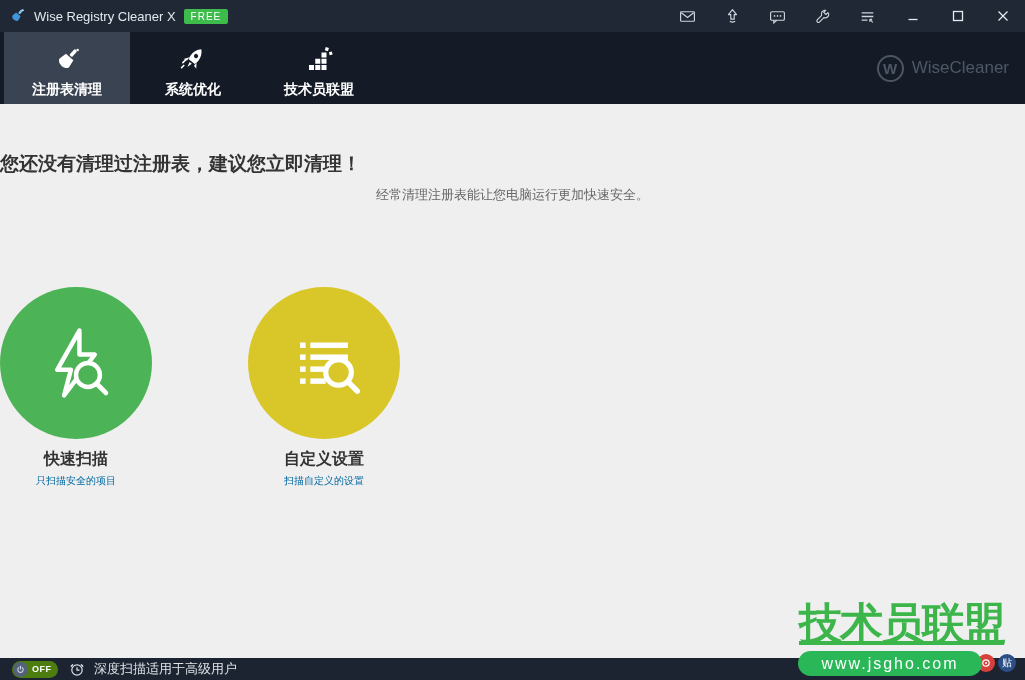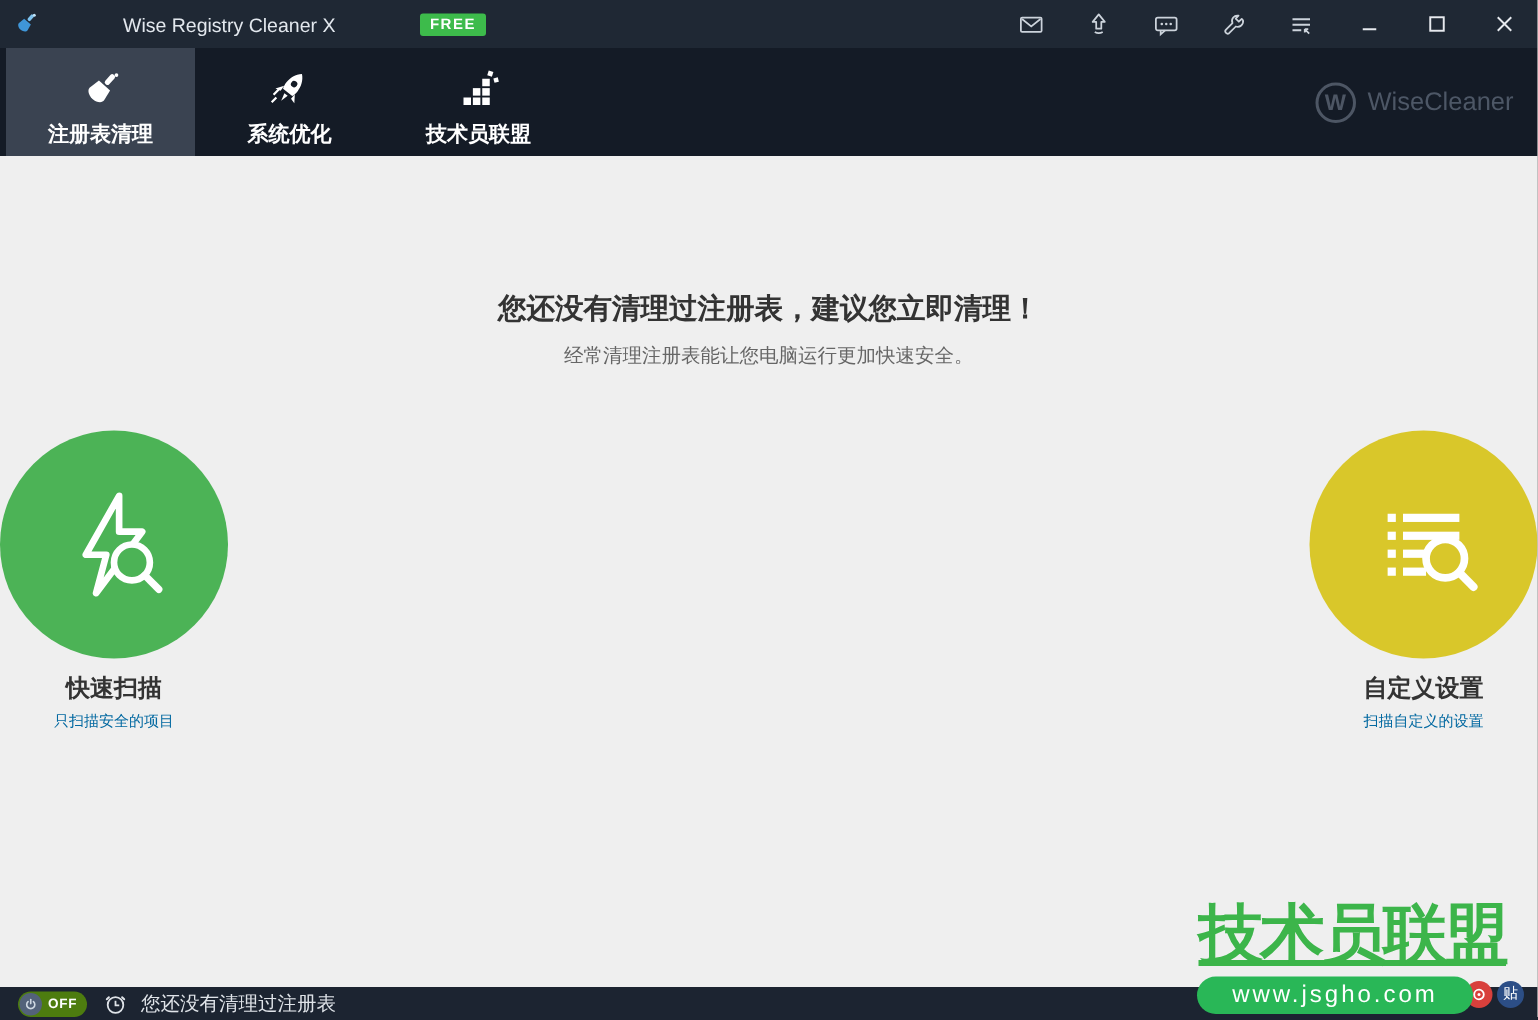--- a/index.html
+++ b/index.html
@@ -1,24 +1,24 @@
 <!DOCTYPE html>
 <html><head>
 <meta charset="utf-8">
 <style>
   * { margin:0; padding:0; box-sizing:border-box; }
   body { font-family:"Liberation Sans","DejaVu Sans",sans-serif; background:#000; }
   .window { position:relative; width:1025px; height:680px; overflow:hidden; background:#efefef; }
 
   
   .titlebar { position:absolute; top:0; left:0; width:100%; height:32px;
-    background:#1f2834; display:flex; align-items:center; padding-left:7px;gap:48px; }
+    background:#1f2834; display:flex; align-items:center; padding-left:7px; }
   .app-icon { width:20px; height:20px; margin-right:7px; }
   .win-title { color:#e3e8ee; font-size:13px; }
-  .free-badge { margin-left:8px; color:#fff; font-size:10px; font-weight:bold;
+  .free-badge { margin-left:8px; color:#fff; font-size:10px; font-weight:normal;
     padding:2px 7px; border-radius:2px; letter-spacing:1px; }
   .tb-icons { margin-left:auto; display:flex; align-items:center; }
   .tb-btn { width:45px; height:32px; display:flex; align-items:center; justify-content:center; cursor:pointer; }
   .tb-btn svg { display:block; }
 
   
   .tabbar { position:absolute; top:32px; left:0; width:100%; height:72px; background:#141b26; }
   .tabs { display:flex; height:100%; padding-left:4px; }
   .tab { width:126px; height:100%; display:flex; flex-direction:column; align-items:center;
     justify-content:flex-start; padding-top:11px; cursor:pointer; }
@@ -26,24 +26,24 @@
   .tab-icon { height:34px; display:flex; align-items:center; justify-content:center; }
   .tab-label { color:#ffffff; font-size:14px; font-weight:bold; margin-top:4px; }
   .brand { position:absolute; right:16px; top:0; height:72px; display:flex; align-items:center; }
   .brand-badge { width:27px; height:27px; border:2px solid #4d5664; border-radius:50%;
     color:#4d5664; font-weight:bold; font-size:15px; display:flex; align-items:center;
     justify-content:center; margin-right:8px; }
   .brand-name { color:#4d5766; font-size:17px; }
 
   
   .content { position:absolute; top:104px; left:0; width:100%; height:554px; background:#efefef; }
-  .headline { text-align:center; margin-top:89px; font-size:19px; font-weight:bold; color:#333; }
+  .headline { margin-top:47px; font-size:19px; font-weight:bold; color:#333; }
   .subline  { text-align:center; margin-top:9px; font-size:13px; color:#666; }
   .actions { position:absolute; top:183px; left:0; width:100%; display:flex;
-    justify-content:space-between; gap:62px; }
+    justify-content:flex-start; gap:96px; }
   .action { width:152px; display:flex; flex-direction:column; align-items:center; cursor:pointer; }
   .action-circle { width:152px; height:152px; border-radius:50%; background:var(--cc);
     display:flex; align-items:center; justify-content:center; }
   .mag-fill { fill:var(--cc); }
   .action-label { margin-top:10px; font-size:16px; font-weight:bold; color:#333; }
   .action-desc { margin-top:4px; font-size:10px; color:#0369a1; }
 
   
   .wm-title { position:absolute; left:799px; top:600px; font-size:43px; font-weight:bold;
     letter-spacing:-2px; line-height:1.1; z-index:3;text-decoration:underline; }
@@ -254,16 +254,16 @@
       </div>
       <span class="toggle-label">OFF</span>
     </div>
     <div class="alarm">
       <svg width="16" height="16" viewBox="0 0 16 16">
           <circle cx="8" cy="9" r="5.2" fill="none" stroke="#dfe3e8" stroke-width="1.2"></circle>
           <path d="M8 6.2 V9.2 H10.5" fill="none" stroke="#dfe3e8" stroke-width="1.2"></path>
           <path d="M3.6 3.8 L2.2 5.2 M12.4 3.8 L13.8 5.2" stroke="#dfe3e8" stroke-width="1.3" stroke-linecap="round"></path>
         </svg>
     </div>
-    <span class="status-text">您还没有清理过注册表</span>
+    <span class="status-text">深度扫描适用于高级用户</span>
   </div>
 
 </div>
 
 </body></html>

